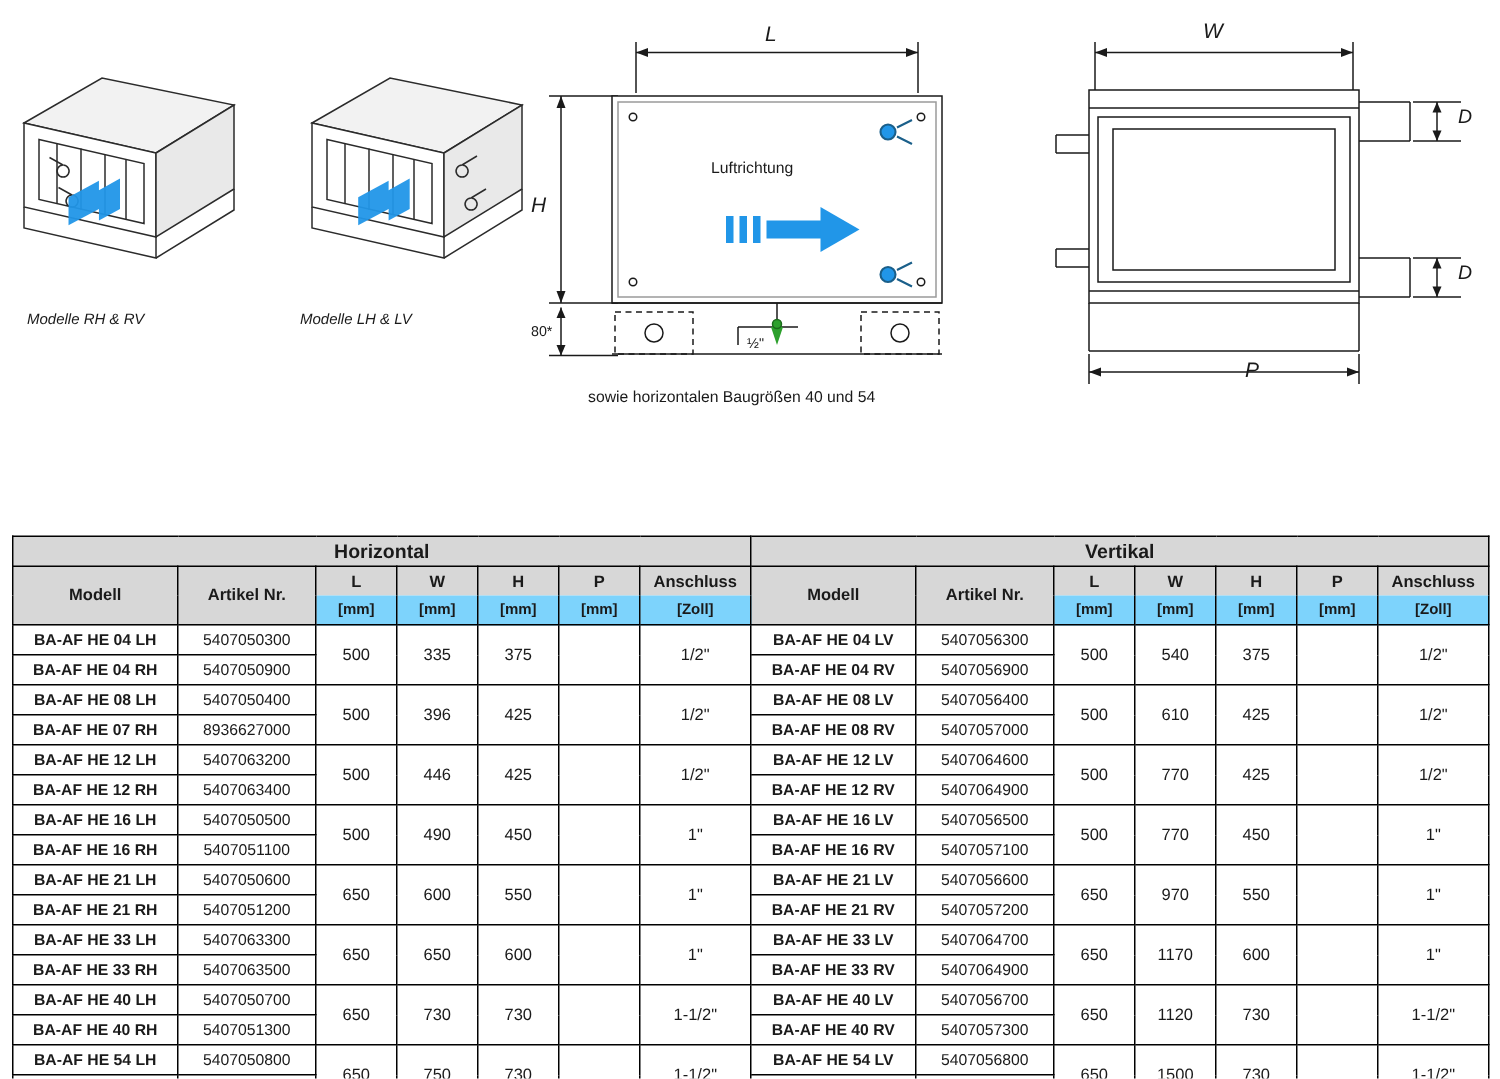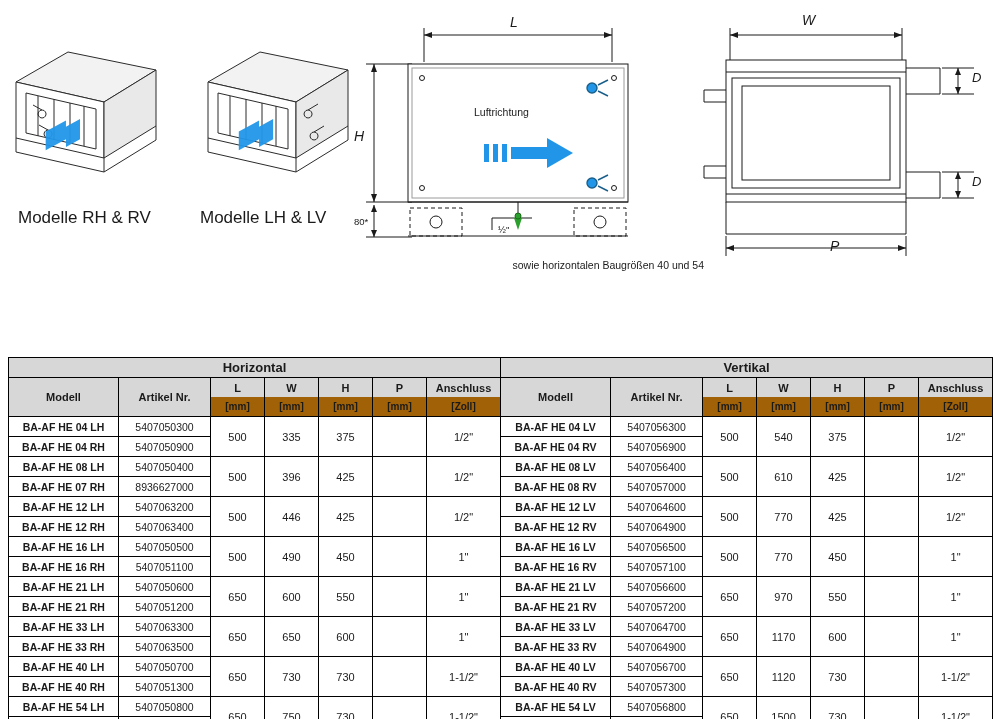--- a/index.html
+++ b/index.html
@@ -25,41 +25,42 @@
   .diagrams {
     position: relative;
     width: 1000px;
     height: 345px;
   }
 
   
   .iso-group { position: absolute; }
   .iso-caption {
     position: absolute;
-    font-size: 17px;
+    font-size: 10px;
     color: #1a1a1a;
     white-space: nowrap;
+    font-style: italic;
   }
   .iso-svg { position: absolute; top: 0; left: 0; }
 
   
   .front-view { position: absolute; left: 352px; top: 2px; }
   .side-view  { position: absolute; left: 690px; top: 2px; }
 
   .note {
     position: absolute;
     left: 384px;
     top: 258px;
     font-size: 10.5px;
     line-height: 1.35;
     color: #1a1a1a;
     width: 320px;
   }
   .note div { white-space: nowrap; }
-  .note .ind { padding-left: 8px; text-align: right; }
+  .note .ind { padding-left: 8px; }
 
   .lbl {
     position: absolute;
     font-size: 11px;
     color: #1a1a1a;
     white-space: nowrap;
   }
   .lbl.small { font-size: 9.5px; }
 
   
@@ -88,21 +89,21 @@
     font-size: 13px;
     height: 21px;
   }
   .col-head {
     background: #d7d7d7;
     font-weight: bold;
     font-size: 11px;
     height: 22px;
   }
   .unit-head {
-    background: #a16207;
+    background: #7dd3fc;
     font-weight: bold;
     font-size: 10px;
     height: 17px;
   }
   td.model {
     text-align: left;
     padding-left: 5px;
     font-weight: bold;
     font-size: 10.5px;
     white-space: nowrap;

